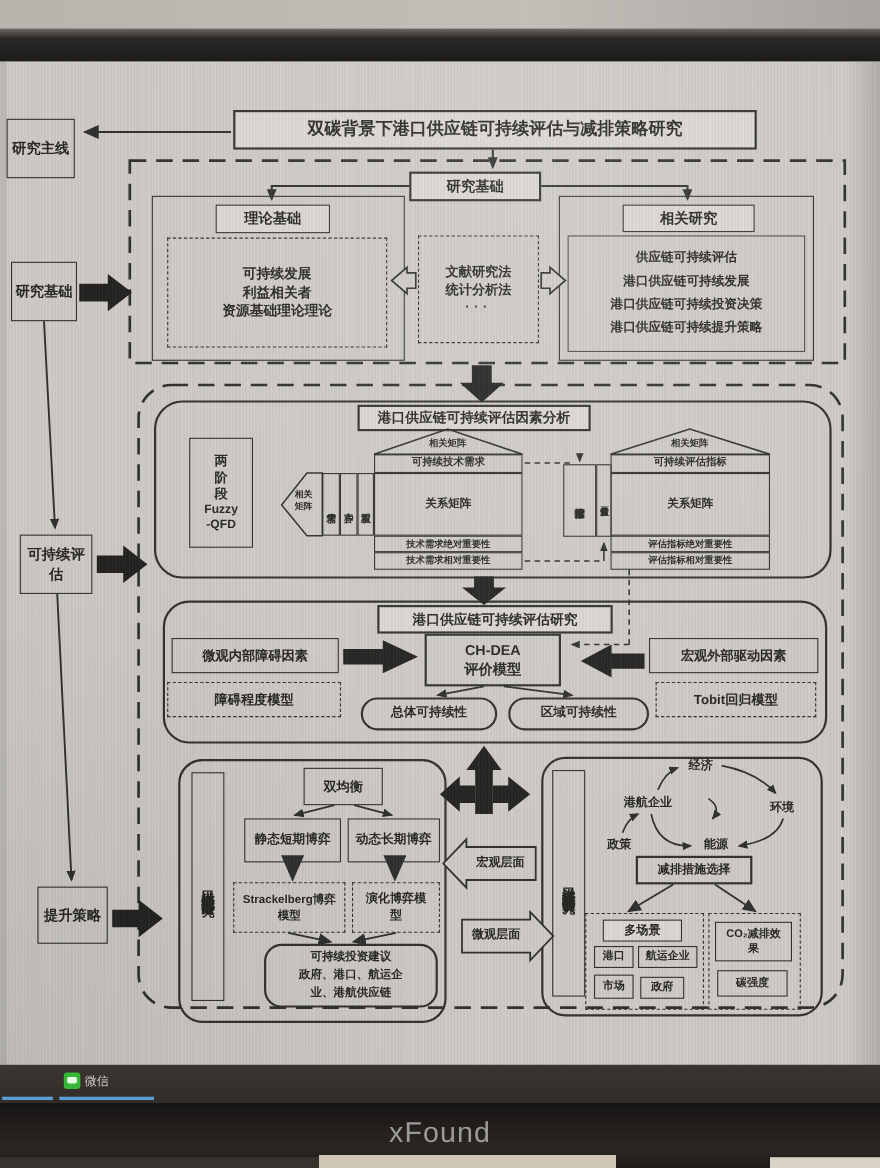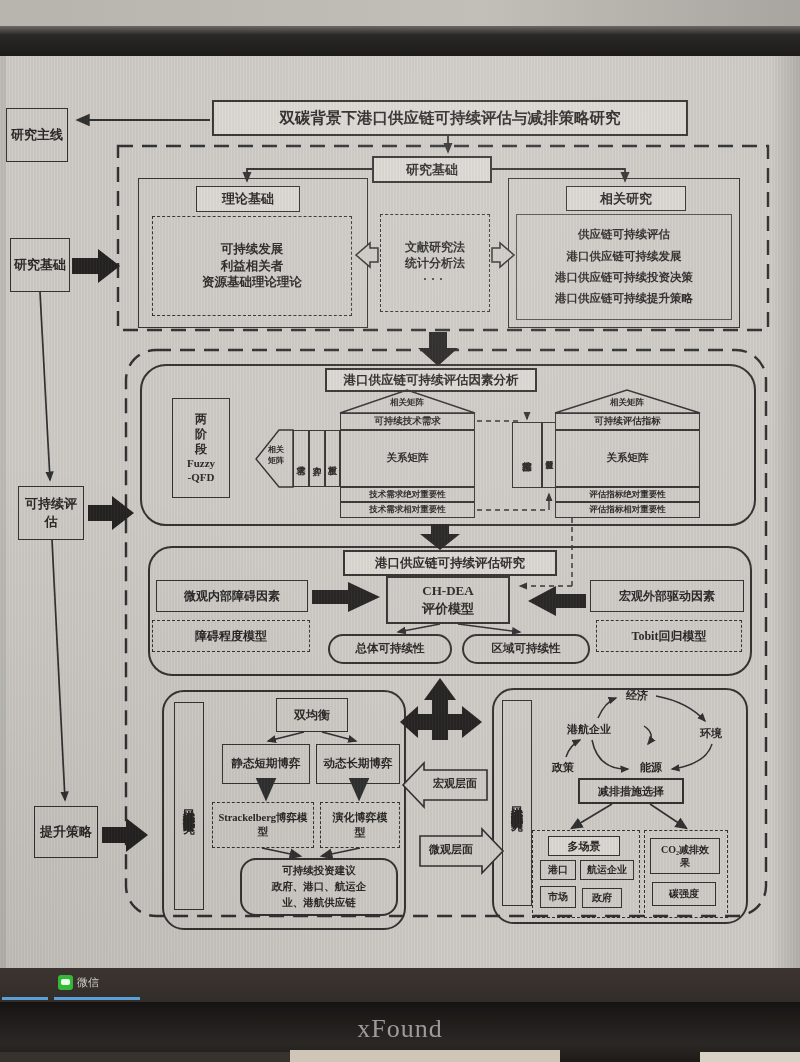--- a/index.html
+++ b/index.html
@@ -1,17 +1,17 @@
 <!DOCTYPE html>
 <html><head>
 <meta charset="utf-8">
 <style>
   html,body{margin:0;padding:0;background:#888;}
   #shot{position:relative;width:800px;height:1062px;overflow:hidden;
-        font-family:Liberation Serif, serif;background:#b3b0aa;}
+        font-family:Liberation Sans, sans-serif;background:#b3b0aa;}
   .abs{position:absolute;}
   
   .wall{left:0;top:0;width:800px;height:28px;background:linear-gradient(90deg,#b7b4ae,#c2bfb9 60%,#a8a5a0);}
   .bezel-top{left:0;top:26px;width:800px;height:30px;background:linear-gradient(#6b6865,#2a2826 30%,#1d1b1a);}
   .screen{left:0;top:56px;width:800px;height:912px;background:#cdcac4;filter:blur(0.35px);}
   .stripes{left:0;top:56px;width:800px;height:912px;pointer-events:none;
      background:repeating-linear-gradient(90deg,rgba(255,255,255,0.05) 0 1px,rgba(110,110,120,0.05) 1px 3px);}
   .glare{left:0;top:56px;width:800px;height:912px;pointer-events:none;
      background:radial-gradient(ellipse at 60% 12%,rgba(255,255,255,0.10),rgba(0,0,0,0) 55%),
                 radial-gradient(ellipse at 0% 100%,rgba(0,0,0,0.07),rgba(0,0,0,0) 40%);}

